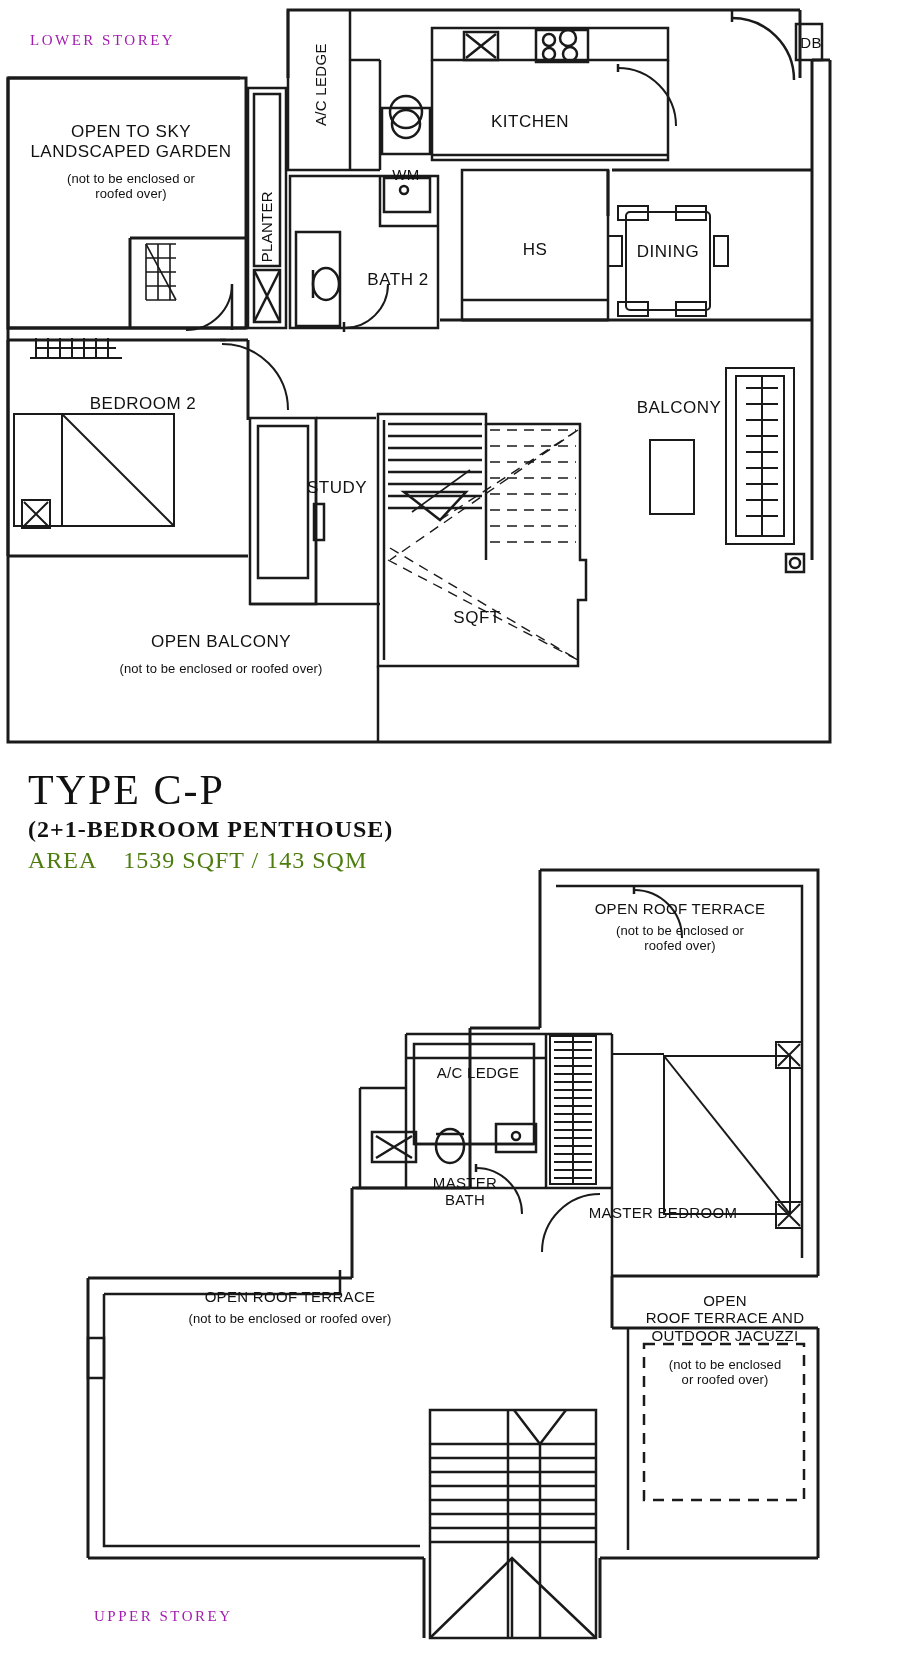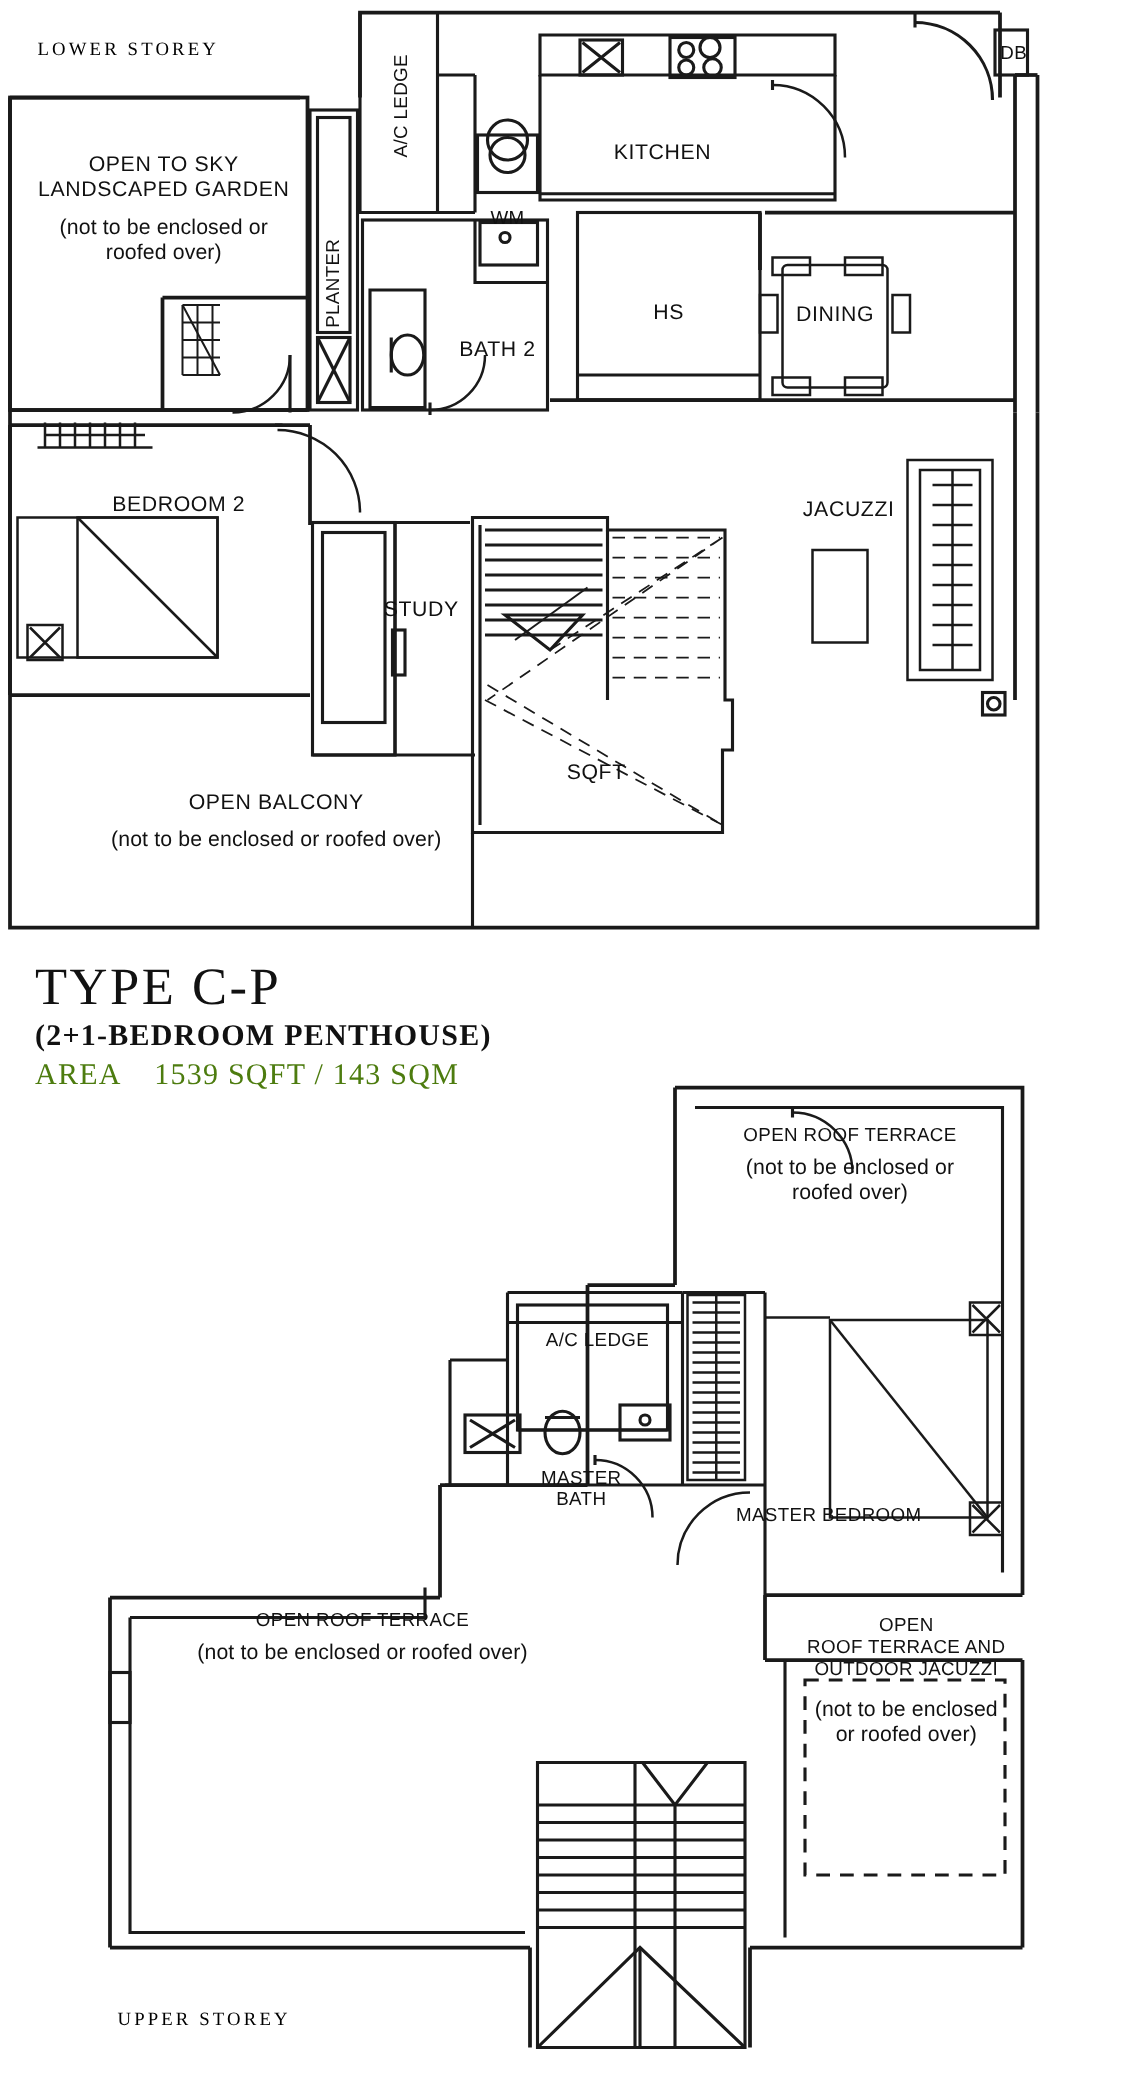--- a/index.html
+++ b/index.html
@@ -2,22 +2,22 @@
 <html><head>
 <meta charset="utf-8">
 <style>
   html,body{margin:0;padding:0;background:#ffffff;}
   body{width:900px;height:1658px;position:relative;font-family:"Liberation Sans",sans-serif;color:#1a1a1a;overflow:hidden;}
   .plan{position:absolute;left:0;top:0;width:900px;height:1658px;}
   svg{display:block;}
   .lbl{position:absolute;font-family:"Liberation Sans",sans-serif;color:#111;text-align:center;line-height:1.15;white-space:pre;}
   .rm{font-size:17px;letter-spacing:.5px;}
   .rm-sm{font-size:15px;letter-spacing:.3px;}
-  .note{font-size:17px;letter-spacing:.1px;}
-  .storey{font-family:"Liberation Serif",serif;font-size:15px;letter-spacing:2.5px;color:#000000;}
+  .note{font-size:13px;letter-spacing:.1px;}
+  .storey{font-family:"Liberation Serif",serif;font-size:15px;letter-spacing:2.5px;color:#a21caf;}
   .title-blk{position:absolute;left:28px;top:768px;width:560px;}
   .t1{font-family:"Liberation Serif",serif;font-size:42px;letter-spacing:2px;color:#111;line-height:1.05;}
   .t2{font-family:"Liberation Serif",serif;font-size:24px;letter-spacing:1px;color:#111;margin-top:4px;font-weight:bold;}
   .t3{font-family:"Liberation Serif",serif;font-size:24px;letter-spacing:1px;color:#4d7c0f;margin-top:4px;}
   .t3 .area-word{margin-right:26px;}
 </style>
 </head>
 <body>
 
 <div class="plan">
@@ -193,21 +193,21 @@
   <div class="lbl rm-sm" style="left:207px;top:218px;width:120px;transform:rotate(-90deg);">PLANTER</div>
   <div class="lbl rm-sm" style="left:261px;top:76px;width:120px;transform:rotate(-90deg);">A/C LEDGE</div>
   <div class="lbl rm-sm" style="left:382px;top:118px;width:48px;margin-top:48px;">WM</div>
   <div class="lbl rm" style="left:440px;top:112px;width:180px;">KITCHEN</div>
   <div class="lbl rm-sm" style="left:794px;top:34px;width:34px;">DB</div>
   <div class="lbl rm" style="left:490px;top:240px;width:90px;">HS</div>
   <div class="lbl rm" style="left:612px;top:242px;width:112px;">DINING</div>
   <div class="lbl rm" style="left:348px;top:270px;width:100px;">BATH 2</div>
   <div class="lbl rm" style="left:68px;top:394px;width:150px;">BEDROOM 2</div>
   <div class="lbl rm" style="left:292px;top:478px;width:90px;">STUDY</div>
-  <div class="lbl rm" style="left:624px;top:398px;width:110px;">JACUZZI</div>
+  <div class="lbl rm" style="left:624px;top:398px;width:110px;">BALCONY</div>
   <div class="lbl rm" style="left:432px;top:608px;width:90px;">SQFT</div>
   <div class="lbl rm" style="left:106px;top:632px;width:230px;">OPEN BALCONY</div>
   <div class="lbl note" style="left:56px;top:662px;width:330px;">(not to be enclosed or roofed over)</div>
 
   <div class="title-blk">
     <div class="t1">TYPE C-P</div>
     <div class="t2">(2+1-BEDROOM PENTHOUSE)</div>
     <div class="t3">
       <span class="area-word">AREA</span><span>1539 SQFT / 143 SQM</span>
     </div>

